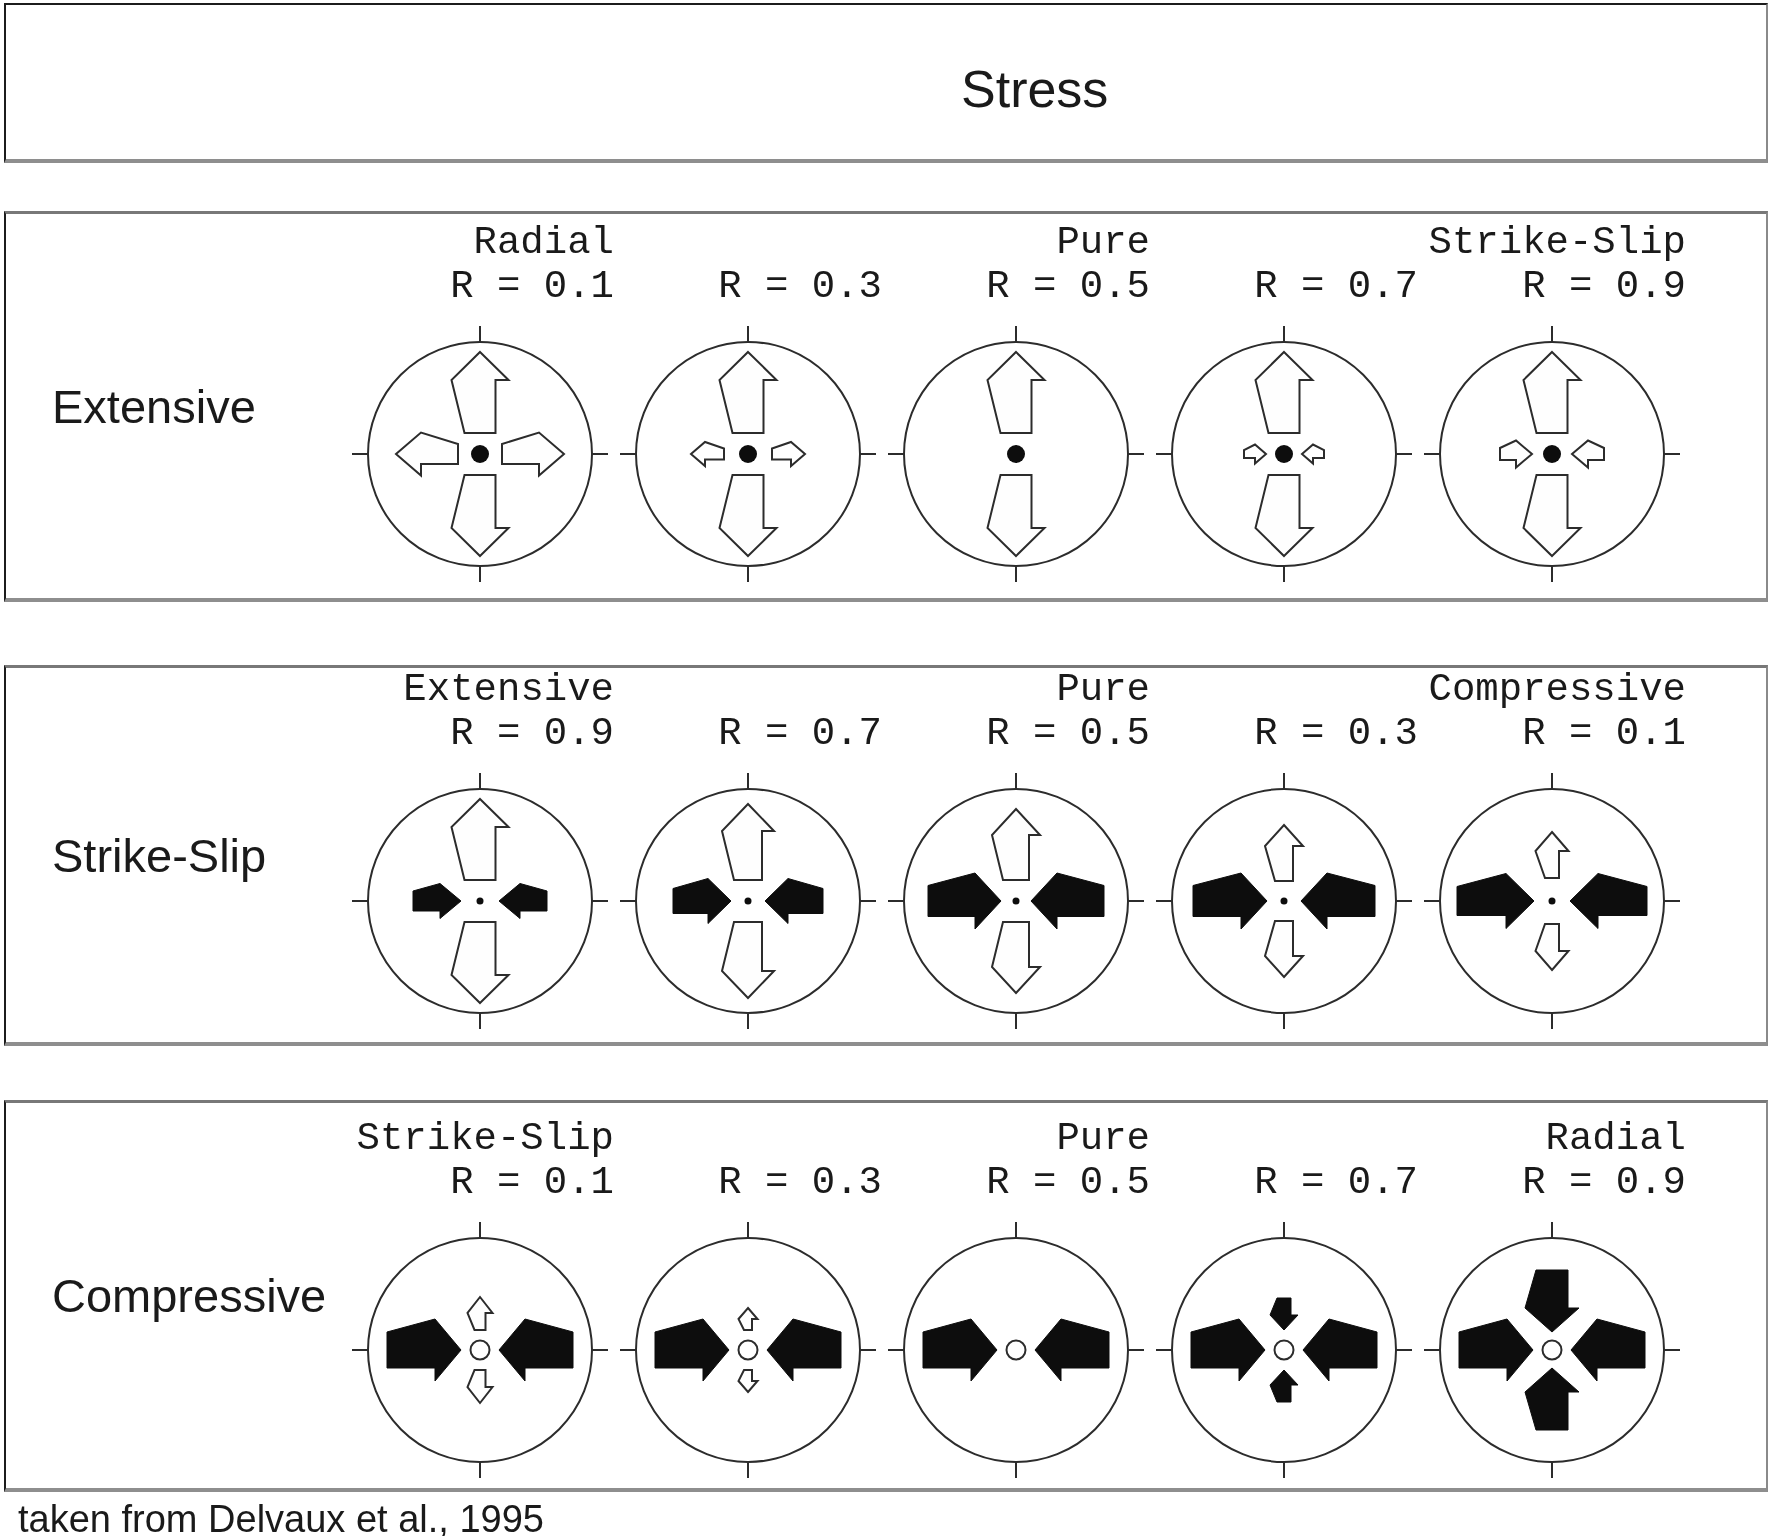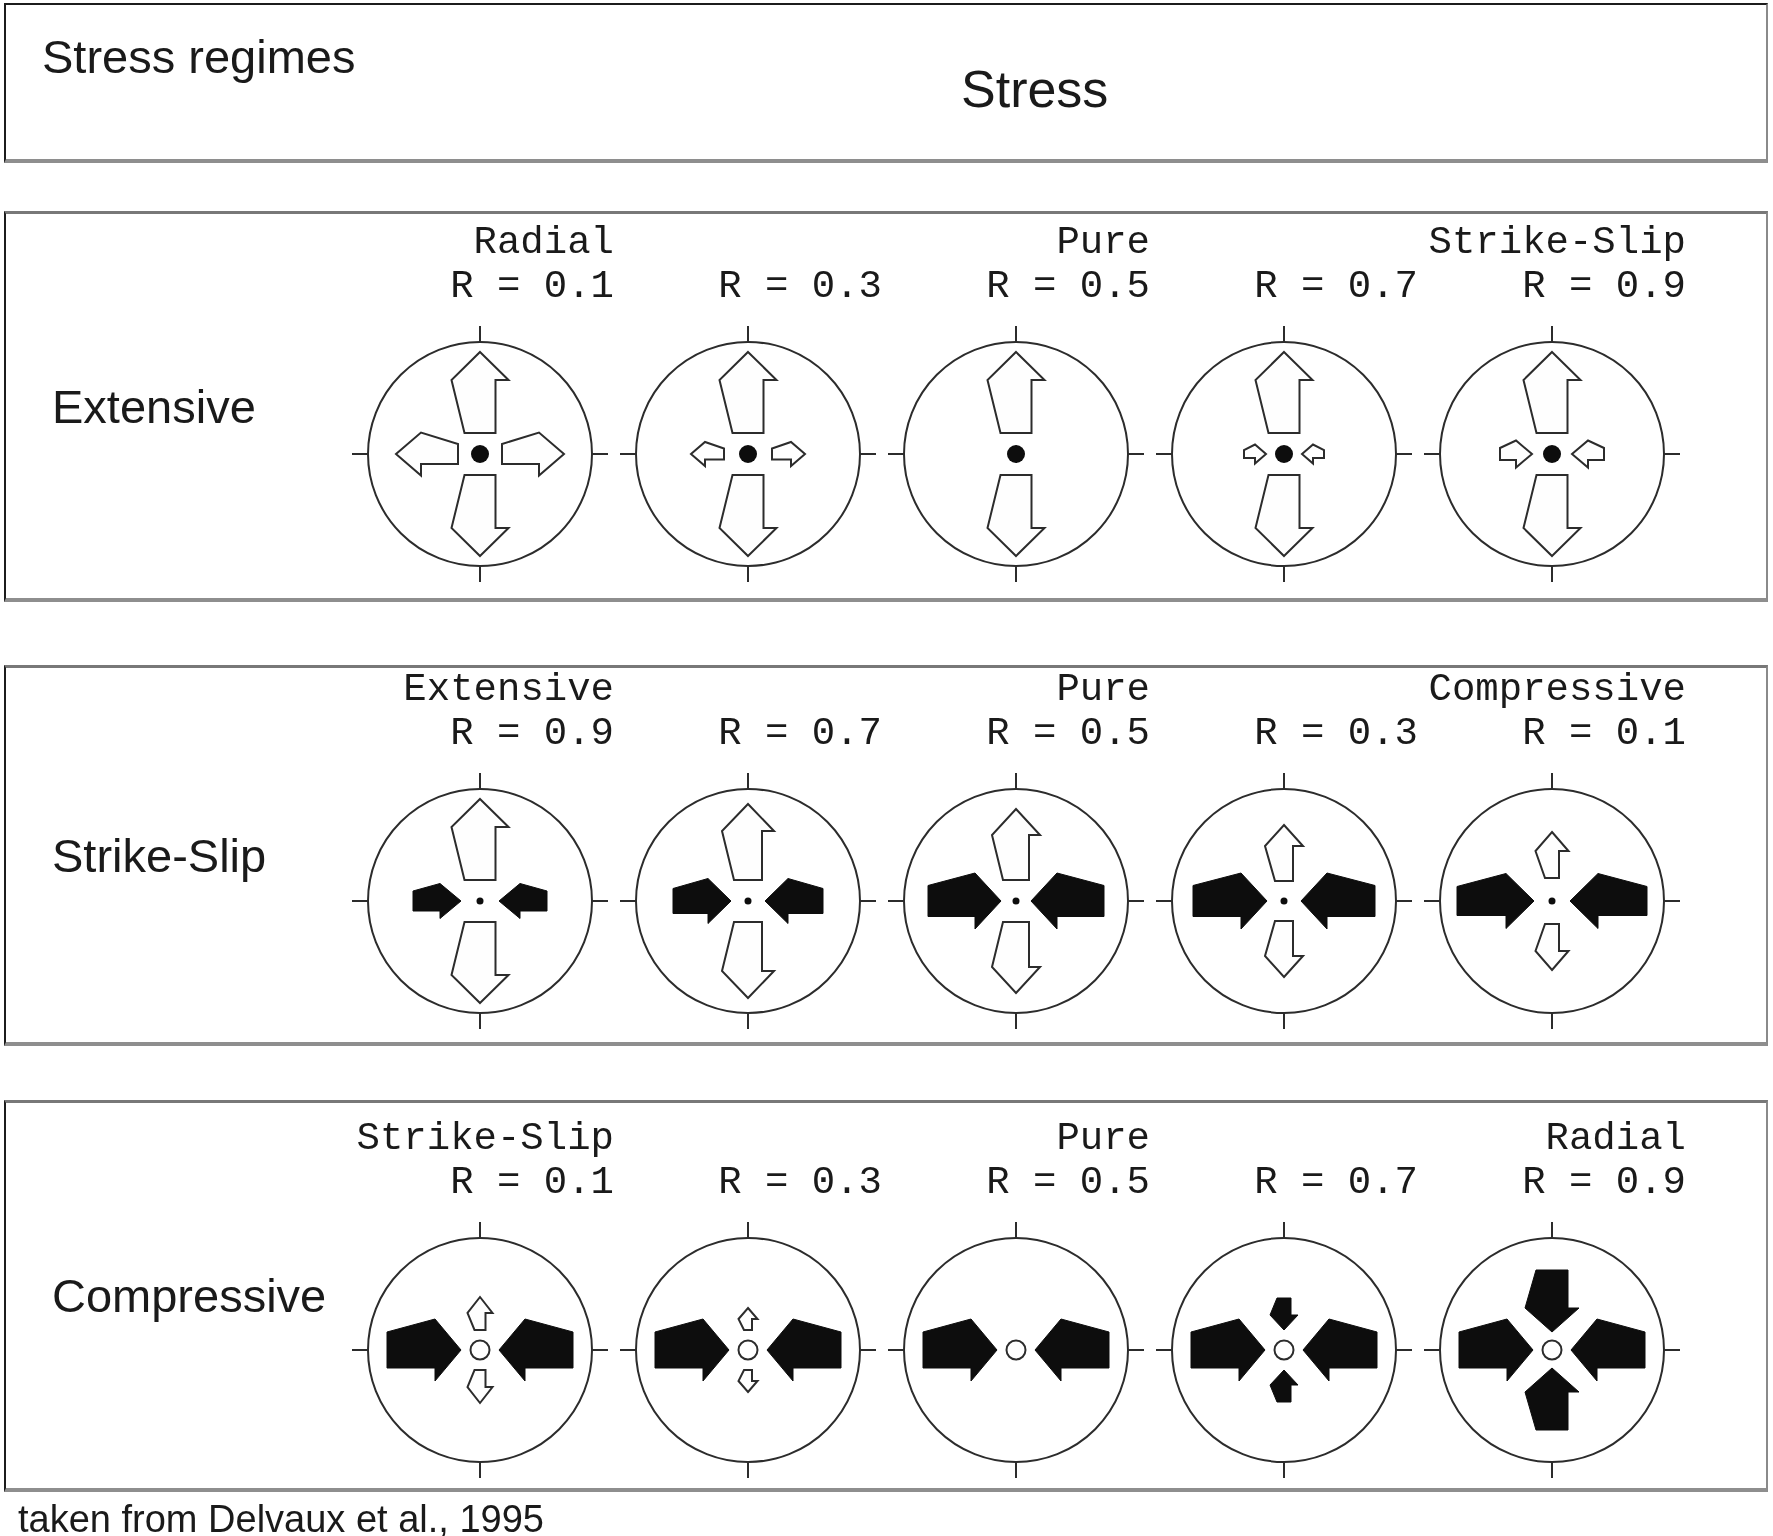--- a/index.html
+++ b/index.html
@@ -22,21 +22,20 @@
   }
   .cell{width:268px;flex:0 0 268px;display:flex;flex-direction:column;align-items:flex-end;font-family:Liberation Mono, monospace;}
   .type-label,.r-label{height:44px;line-height:44px;font-size:39px;white-space:nowrap;text-align:center;}
   .cell svg{display:block;}
   #footer-caption{position:absolute;left:18px;top:1498px;font-size:38px;}
 </style>
 </head>
 <body>
 
 <div id="header-box" class="box">
-  <span id="title-left">Stress regimes</span>
   <span id="title-right">Stress</span>
 </div>
 
 <div id="panels">
     <div class="box panel" style="top: 211px; height: 391px;">
       <div class="row-label">Extensive</div>
       <div class="cell" style="padding-top: 7px;">
         <div class="type-label">Radial</div>
         <div class="r-label">R = 0.1</div>
         <svg width="268" height="290" viewBox="0 0 268 290">

